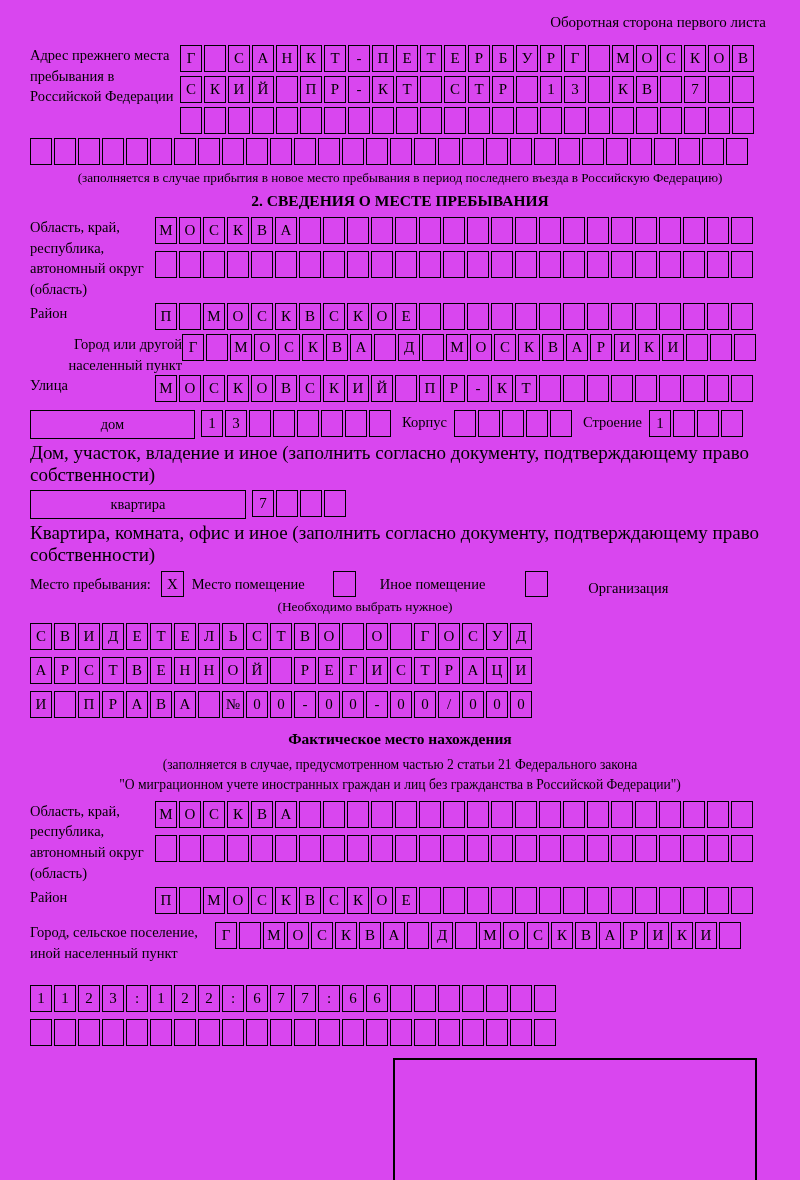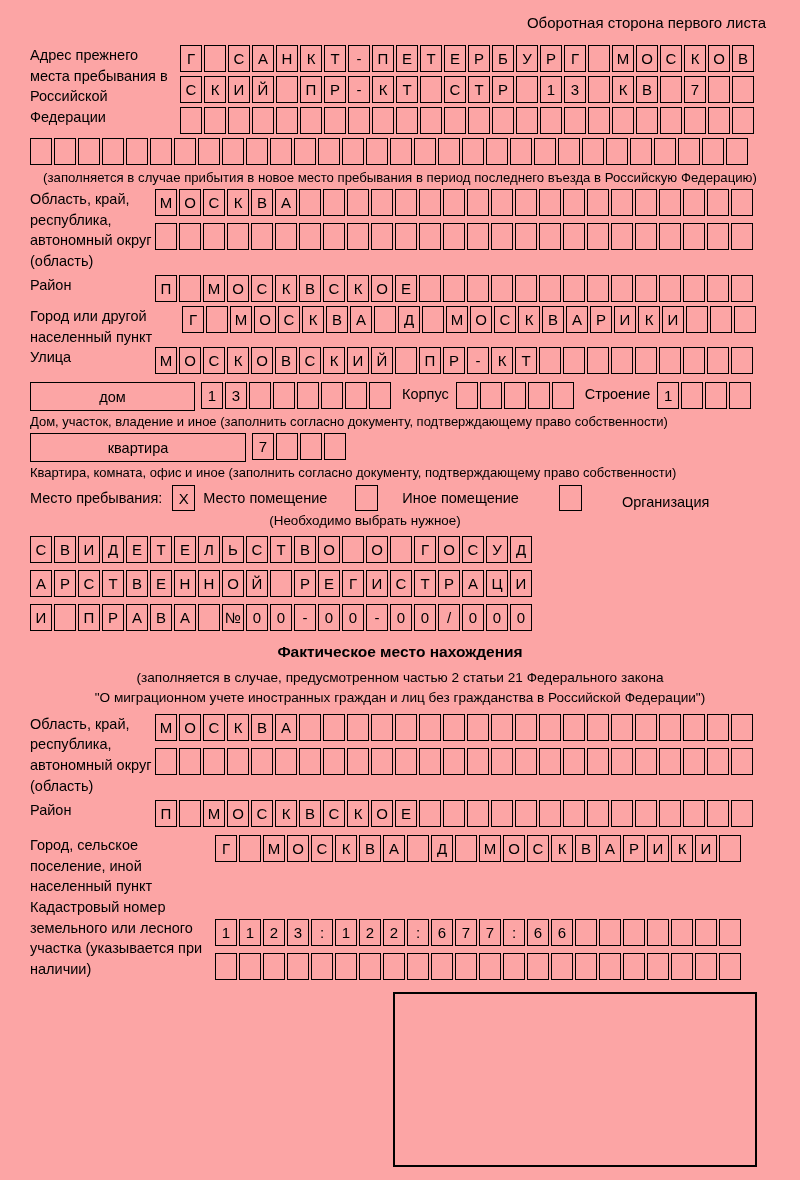--- a/index.html
+++ b/index.html
@@ -1,43 +1,43 @@
 <!DOCTYPE html>
 <html><head>
 <meta charset="utf-8">
 <style>
   * { margin:0; padding:0; box-sizing:border-box; }
   html,body { background:#ffffff; }
   .page {
     width:800px; height:1180px; overflow:hidden;
-    background:#fca5a5; color:#000;
-    font-family:Liberation Sans, sans-serif;
+    background:#d946ef; color:#000;
+    font-family:Liberation Serif, serif;
     padding:14px 30px 0 30px;
   }
   .hdr { text-align:right; font-size:15px; padding-right:4px; margin-bottom:14px; }
 
   .flexrow { display:flex; align-items:flex-start; }
   .lbl { font-size:14.5px; line-height:1.42; flex:0 0 auto; }
   .w150 { width:150px; }
   .w125 { width:125px; }
-  .w152 { width:152px; }
+  .w152 { width:152px;text-align:right; }
   .w185 { width:185px; }
   .w215 { width:215px; }
 
   .cellrow { display:flex; height:29px; margin-bottom:2px; }
   .cell {
     width:22px; height:27px; border:1.6px solid #000; margin-right:2px;
     display:inline-flex; align-items:center; justify-content:center;
     font-size:15px; line-height:1; flex:0 0 auto;
   }
   .gap4 { margin-bottom:5px; }
 
   .note { font-size:13.2px; text-align:center; margin:3px 0 4px 0; }
   .sect-title { font-size:15.5px; font-weight:bold; text-align:center; margin:6px 0 7px 0; }
-  .caption { font-size:13px; margin:1px 0 4px 0; }
+  .caption { font-size:19px; margin:1px 0 4px 0; }
 
   .namedbox {
     border:1.6px solid #000; height:29px; display:inline-flex;
     align-items:center; justify-content:center; font-size:14.5px; flex:0 0 auto;
   }
   .dom-box { width:165px; margin-right:6px; }
   .kv-box  { width:216px; margin-right:6px; }
   .inline-lbl { font-size:14.5px; padding:4px 7px 0 9px; flex:0 0 auto; }
 
   .stayrow { display:flex; align-items:center; font-size:14.5px; margin:5px 0 2px 0; }
@@ -169,20 +169,21 @@
       <span class="cell"></span>
       <span class="cell"></span>
       <span class="cell"></span>
       <span class="cell"></span>
       <span class="cell"></span>
       <span class="cell"></span>
       <span class="cell"></span>
     </div>
   <div class="note">(заполняется в случае прибытия в новое место пребывания в период последнего въезда в Российскую Федерацию)</div>
 
+  <div class="sect-title">2. СВЕДЕНИЯ О МЕСТЕ ПРЕБЫВАНИЯ</div>
 
   <div class="flexrow">
     <div class="lbl w125">Область, край, республика, автономный округ (область)</div>
     <div>
       <div class="cellrow gap4">
           <span class="cell">М</span>
           <span class="cell">О</span>
           <span class="cell">С</span>
           <span class="cell">К</span>
           <span class="cell">В</span>
@@ -574,21 +575,20 @@
         <span class="cell">А</span>
         <span class="cell">Р</span>
         <span class="cell">И</span>
         <span class="cell">К</span>
         <span class="cell">И</span>
         <span class="cell"></span>
       </div>
   </div>
 
   <div class="flexrow">
-    <div class="lbl w185">Кадастровый номер земельного или лесного участка (указывается при наличии)</div>
     <div style="padding-top:22px;">
       <div class="cellrow gap4">
           <span class="cell">1</span>
           <span class="cell">1</span>
           <span class="cell">2</span>
           <span class="cell">3</span>
           <span class="cell">:</span>
           <span class="cell">1</span>
           <span class="cell">2</span>
           <span class="cell">2</span>

